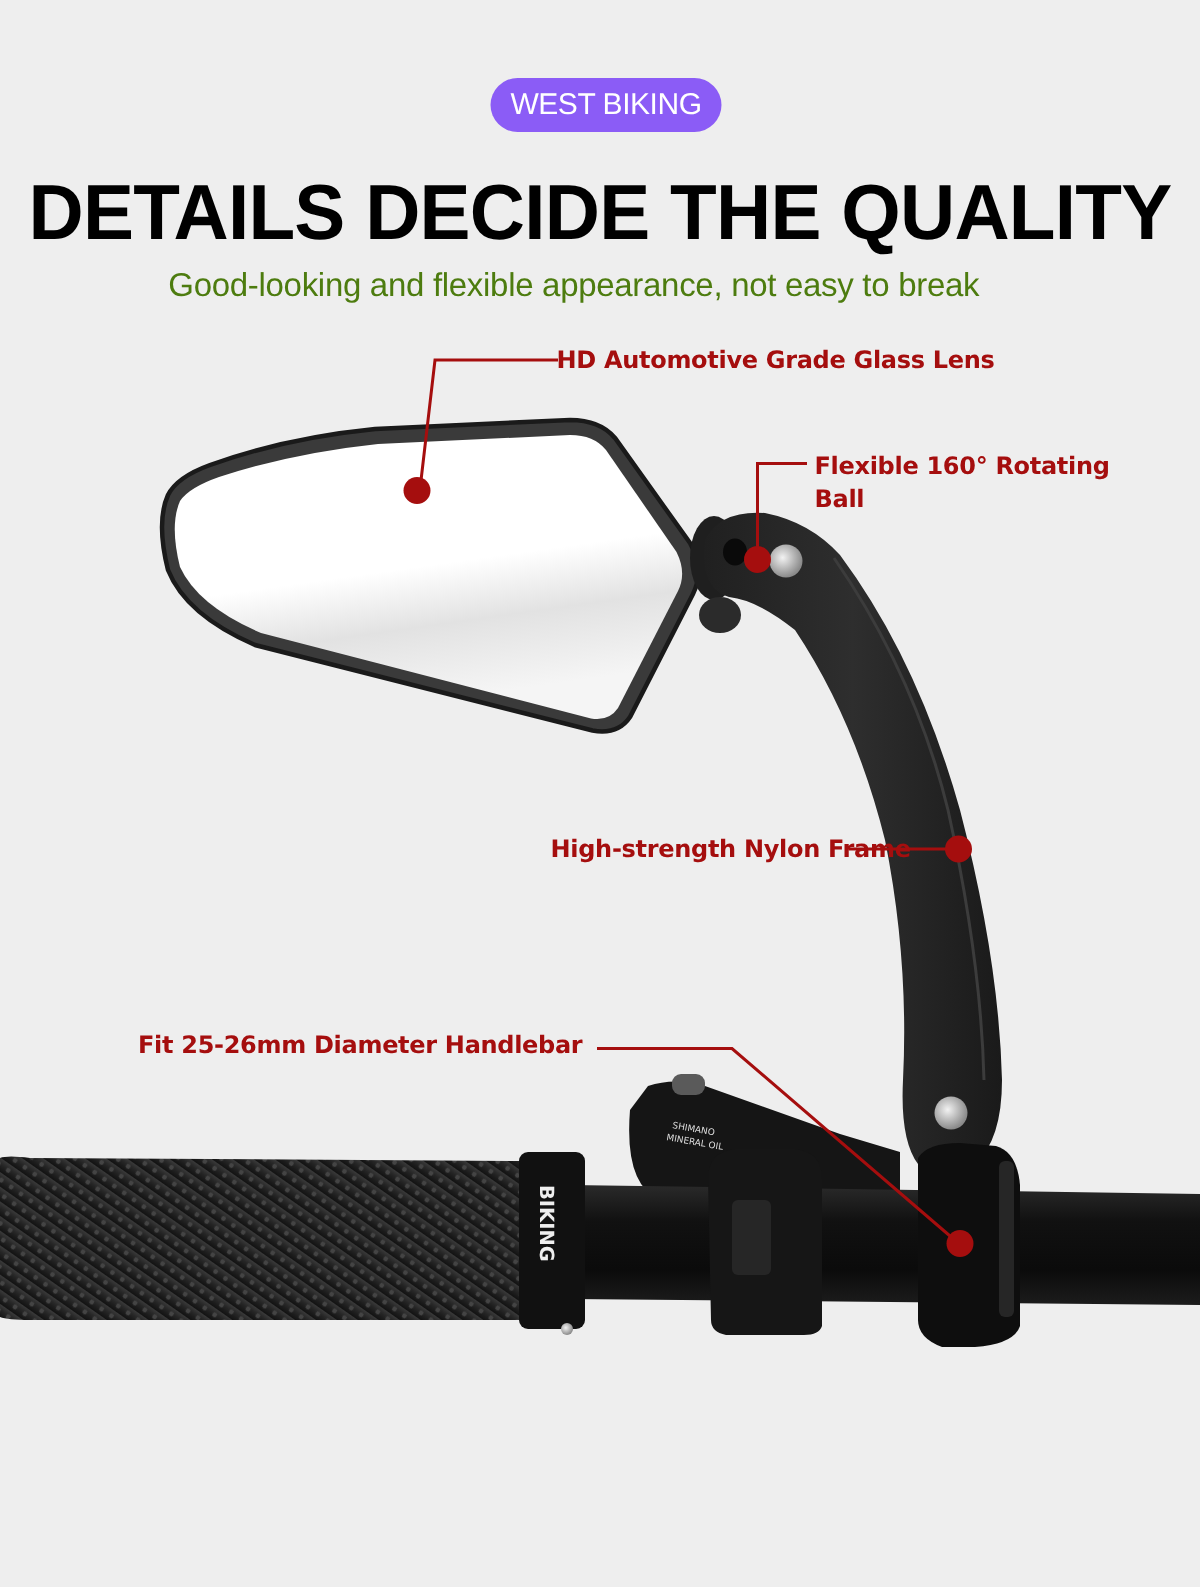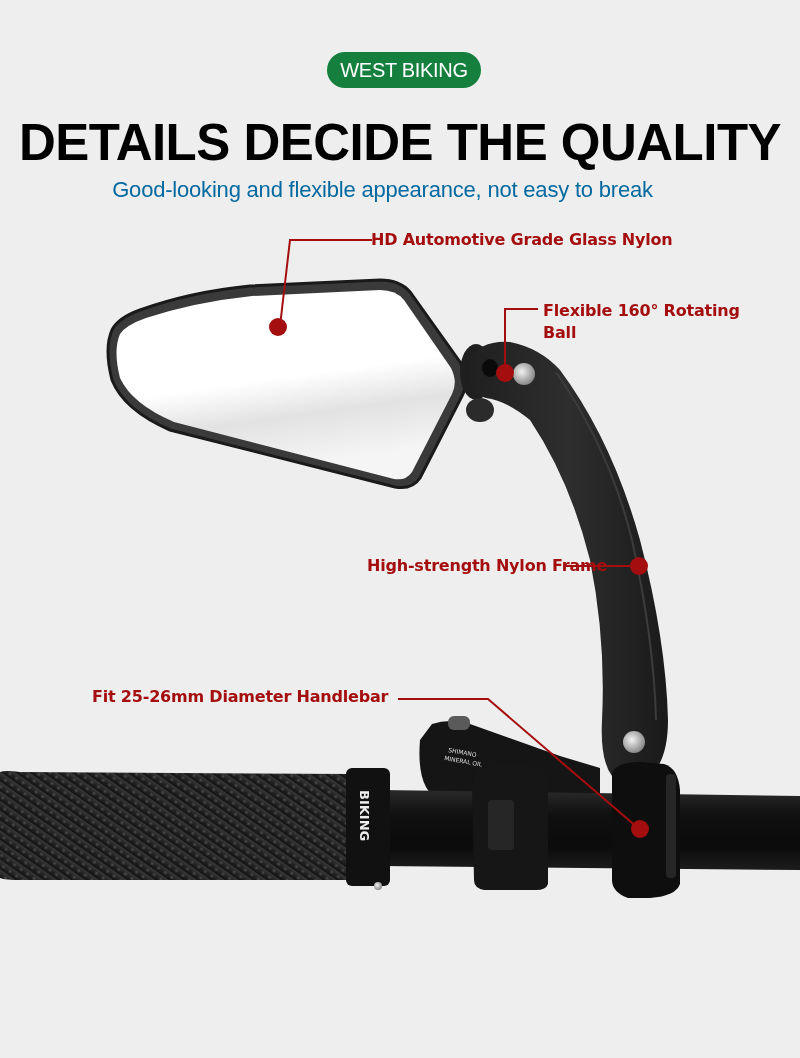--- a/index.html
+++ b/index.html
@@ -15,21 +15,21 @@
       overflow: hidden;
       font-family: "DejaVu Sans", "Liberation Sans", sans-serif;
     }
     .brand-badge {
       position: absolute;
       left: 327px;
       top: 52px;
       width: 154px;
       height: 36px;
       border-radius: 18px;
-      background: #15803d;
+      background: #8b5cf6;
       color: #ffffff;
       font-family: "Liberation Sans", sans-serif;
       font-size: 20px;
       line-height: 36px;
       text-align: center;
       letter-spacing: -0.3px;
     }
     .headline {
       position: absolute;
       left: 0;
@@ -46,21 +46,21 @@
     }
     .subline {
       position: absolute;
       left: 0;
       top: 175px;
       width: 765px;
       text-align: center;
       font-family: "Liberation Sans", sans-serif;
       font-size: 22px;
       line-height: 30px;
-      color: #0369a1;
+      color: #4d7c0f;
       letter-spacing: -0.2px;
     }
     .callout {
       position: absolute;
       font-family: "DejaVu Sans", sans-serif;
       font-weight: bold;
       font-size: 16px;
       line-height: 22px;
       color: #a50e0e;
       letter-spacing: -0.2px;
@@ -171,18 +171,18 @@
       <circle cx="505" cy="373" r="9"></circle>
       <circle cx="639" cy="566" r="9"></circle>
       <circle cx="640" cy="829" r="9"></circle>
     </g>
   </svg>
 
   <div class="brand-badge">WEST BIKING</div>
   <div class="headline">DETAILS DECIDE THE QUALITY</div>
   <div class="subline">Good-looking and flexible appearance, not easy to break</div>
 
-  <div class="callout callout-lens">HD Automotive Grade Glass Nylon</div>
+  <div class="callout callout-lens">HD Automotive Grade Glass Lens</div>
   <div class="callout callout-ball">Flexible 160° Rotating Ball</div>
   <div class="callout callout-frame">High-strength Nylon Frame</div>
   <div class="callout callout-bar">Fit 25-26mm Diameter Handlebar</div>
 
 </div>
 
 </body></html>

